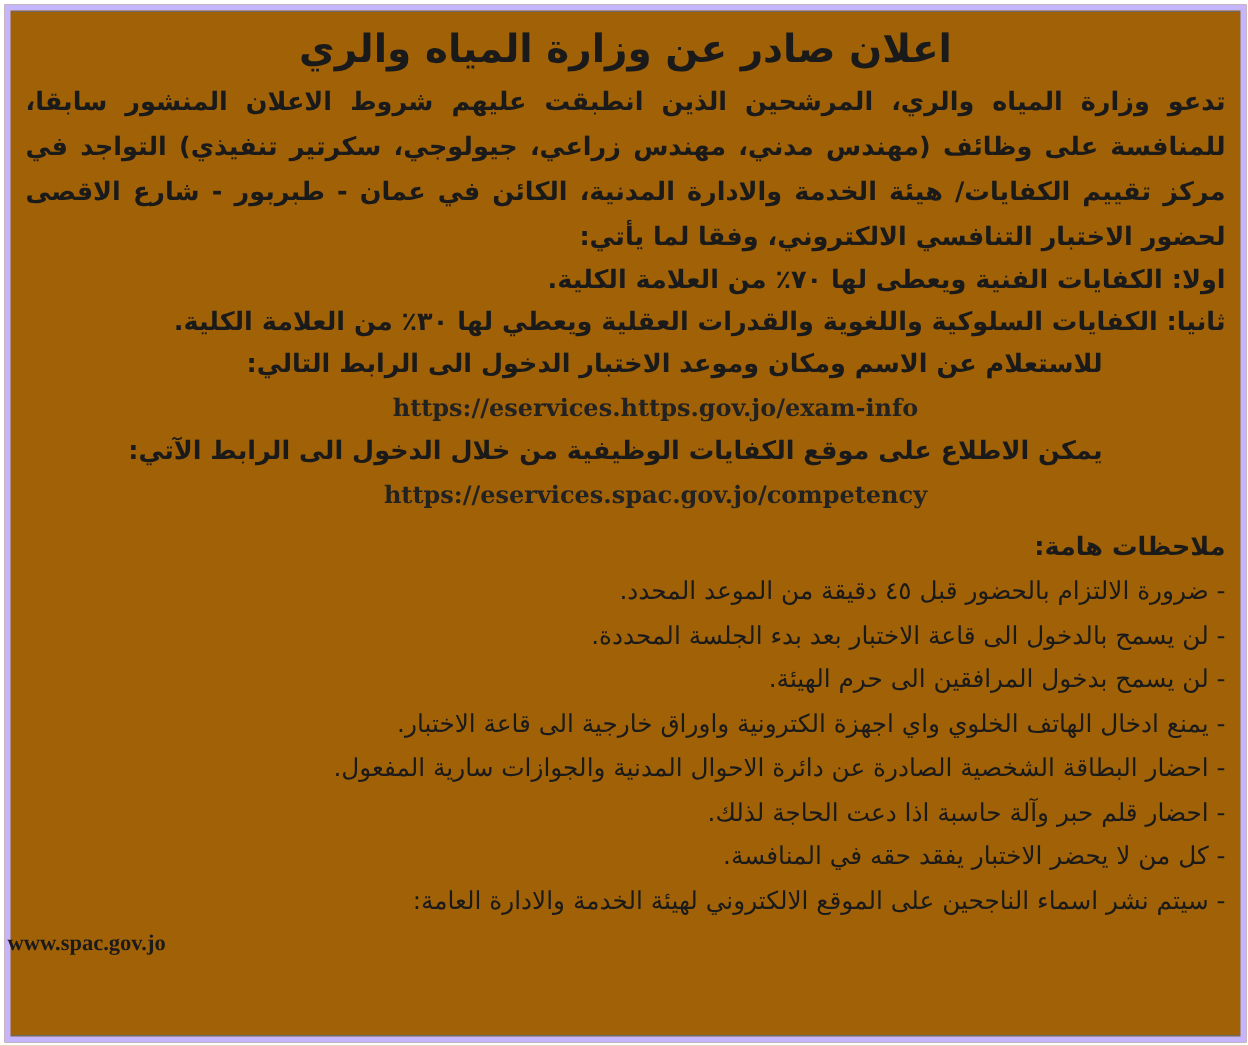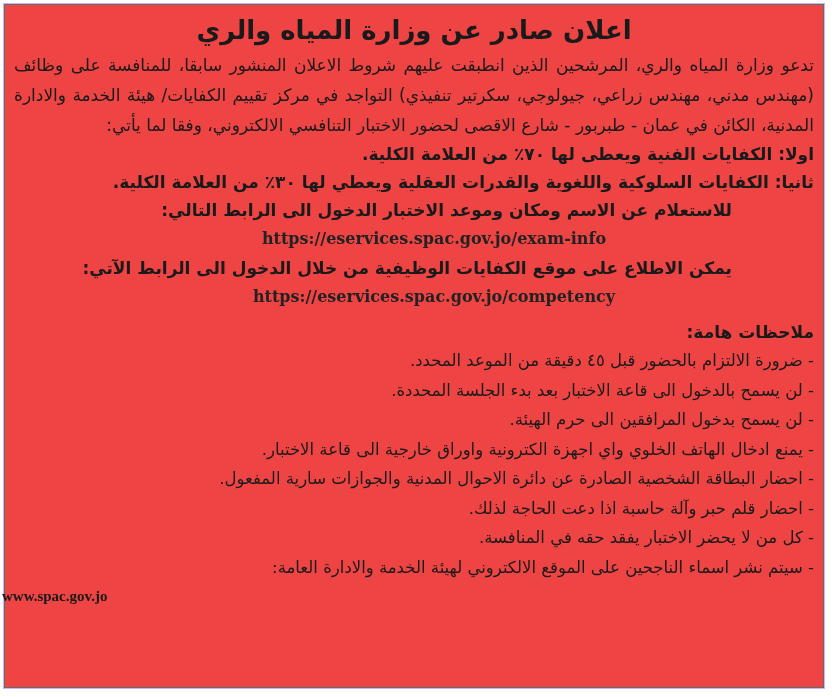--- a/index.html
+++ b/index.html
@@ -1,31 +1,31 @@
 <!DOCTYPE html>
 <html><head>
 <meta charset="utf-8">
 <style>
   html, body { margin:0; padding:0; background:#ffffff; }
   body { width:832px; height:697px; overflow:hidden; position:relative; }
   .frame {
     position:absolute; left:3px; top:3px; width:820px; height:684px;
-    border:1px solid #c4b5fd;
+    border:4px solid #c4b5fd;
     box-shadow: inset 0 0 0 1px #6a6a6a;
-    background:#ef4444;
+    background:#a16207;
     direction:rtl;
     font-family:"DejaVu Sans", sans-serif;
     color:#1a1a1a;
   }
   .title {
     text-align:center; font-weight:bold; font-size:26px;
     margin-top:6px; height:40px; line-height:40px; letter-spacing:0px;
   }
   .para {
-    padding:0 10px 0 10px; font-weight:normal; font-size:17px;
+    padding:0 10px 0 10px; font-weight:bold; font-size:17px;
     line-height:30px; text-align:justify; text-align-last:right;
   }
   .line { font-weight:bold; font-size:17px; line-height:28px; padding-right:10px; white-space:nowrap; }
   .indent { padding-right:92px; }
   .url {
     direction:ltr; text-align:center; font-family:"DejaVu Serif", serif;
     font-weight:bold; font-size:16px; line-height:30px; color:#222;
   }
   .url.u1 { padding-left:40px; }
   .url.u2 { padding-left:40px; }
@@ -42,21 +42,21 @@
 
 <div class="frame">
   <div class="title">اعلان صادر عن وزارة المياه والري</div>
 
   <div class="para">تدعو وزارة المياه والري، المرشحين الذين انطبقت عليهم شروط الاعلان المنشور سابقا، للمنافسة على وظائف (مهندس مدني، مهندس زراعي، جيولوجي، سكرتير تنفيذي) التواجد في مركز تقييم الكفايات/ هيئة الخدمة والادارة المدنية، الكائن في عمان - طبربور - شارع الاقصى لحضور الاختبار التنافسي الالكتروني، وفقا لما يأتي:</div>
 
   <div class="line">اولا: الكفايات الفنية ويعطى لها ٧٠٪ من العلامة الكلية.</div>
   <div class="line">ثانيا: الكفايات السلوكية واللغوية والقدرات العقلية ويعطي لها ٣٠٪ من العلامة الكلية.</div>
 
   <div class="line indent">للاستعلام عن الاسم ومكان وموعد الاختبار الدخول الى الرابط التالي:</div>
-  <div class="url u1">https://eservices.spac.gov.jo/exam-info</div>
+  <div class="url u1">https://eservices.https.gov.jo/exam-info</div>
 
   <div class="line indent">يمكن الاطلاع على موقع الكفايات الوظيفية من خلال الدخول الى الرابط الآتي:</div>
   <div class="url u2">https://eservices.spac.gov.jo/competency</div>
 
   <div class="line notes-title">ملاحظات هامة:</div>
   <div class="note">- ضرورة الالتزام بالحضور قبل ٤٥ دقيقة من الموعد المحدد.</div>
   <div class="note">- لن يسمح بالدخول الى قاعة الاختبار بعد بدء الجلسة المحددة.</div>
   <div class="note">- لن يسمح بدخول المرافقين الى حرم الهيئة.</div>
   <div class="note">- يمنع ادخال الهاتف الخلوي واي اجهزة الكترونية واوراق خارجية الى قاعة الاختبار.</div>
   <div class="note">- احضار البطاقة الشخصية الصادرة عن دائرة الاحوال المدنية والجوازات سارية المفعول.</div>

